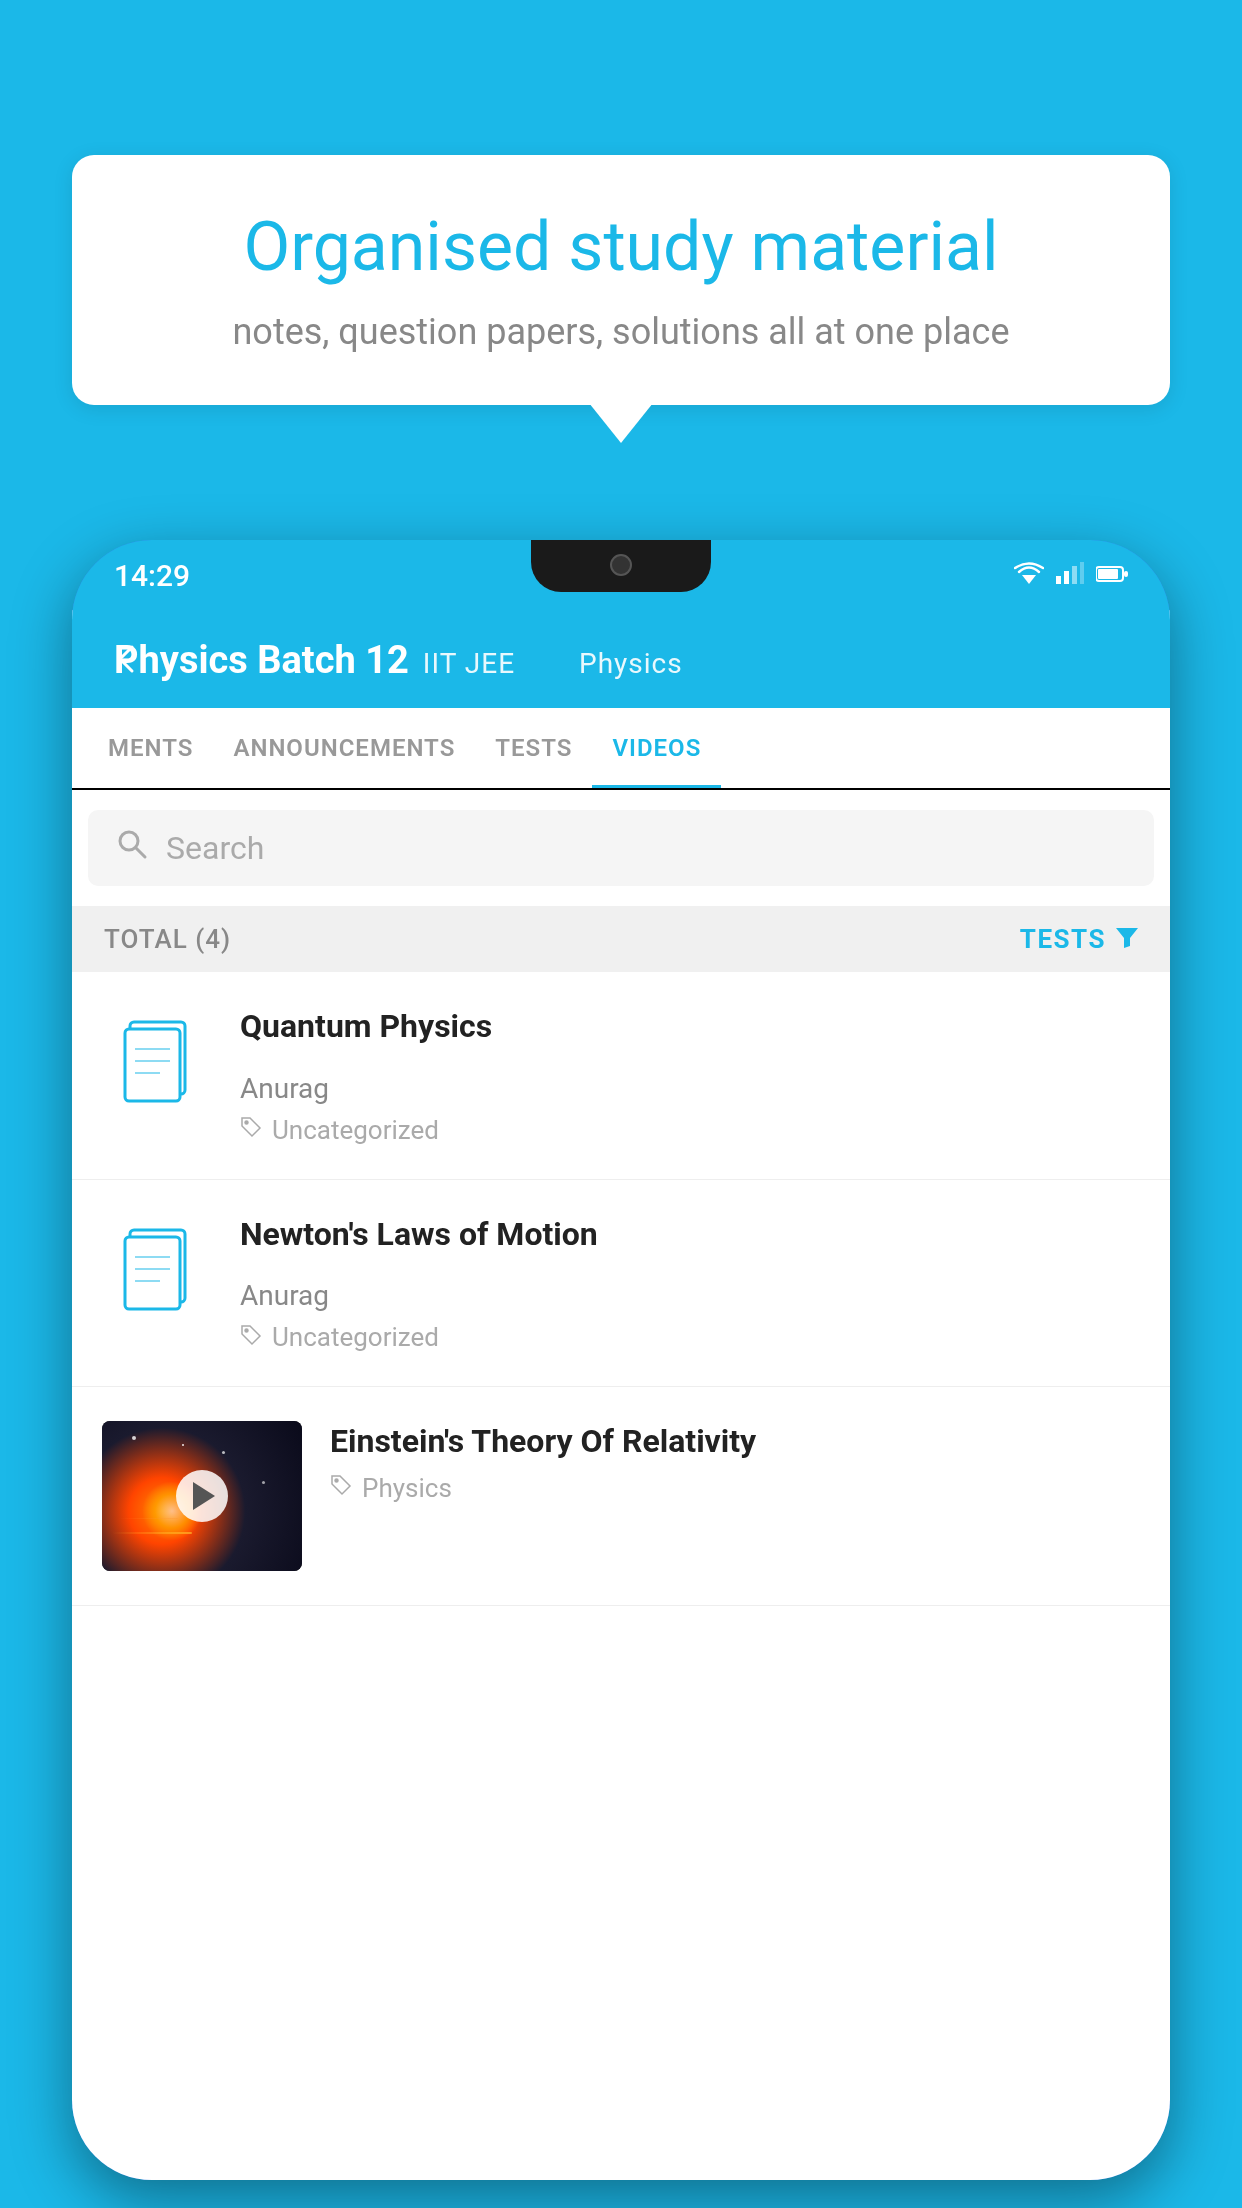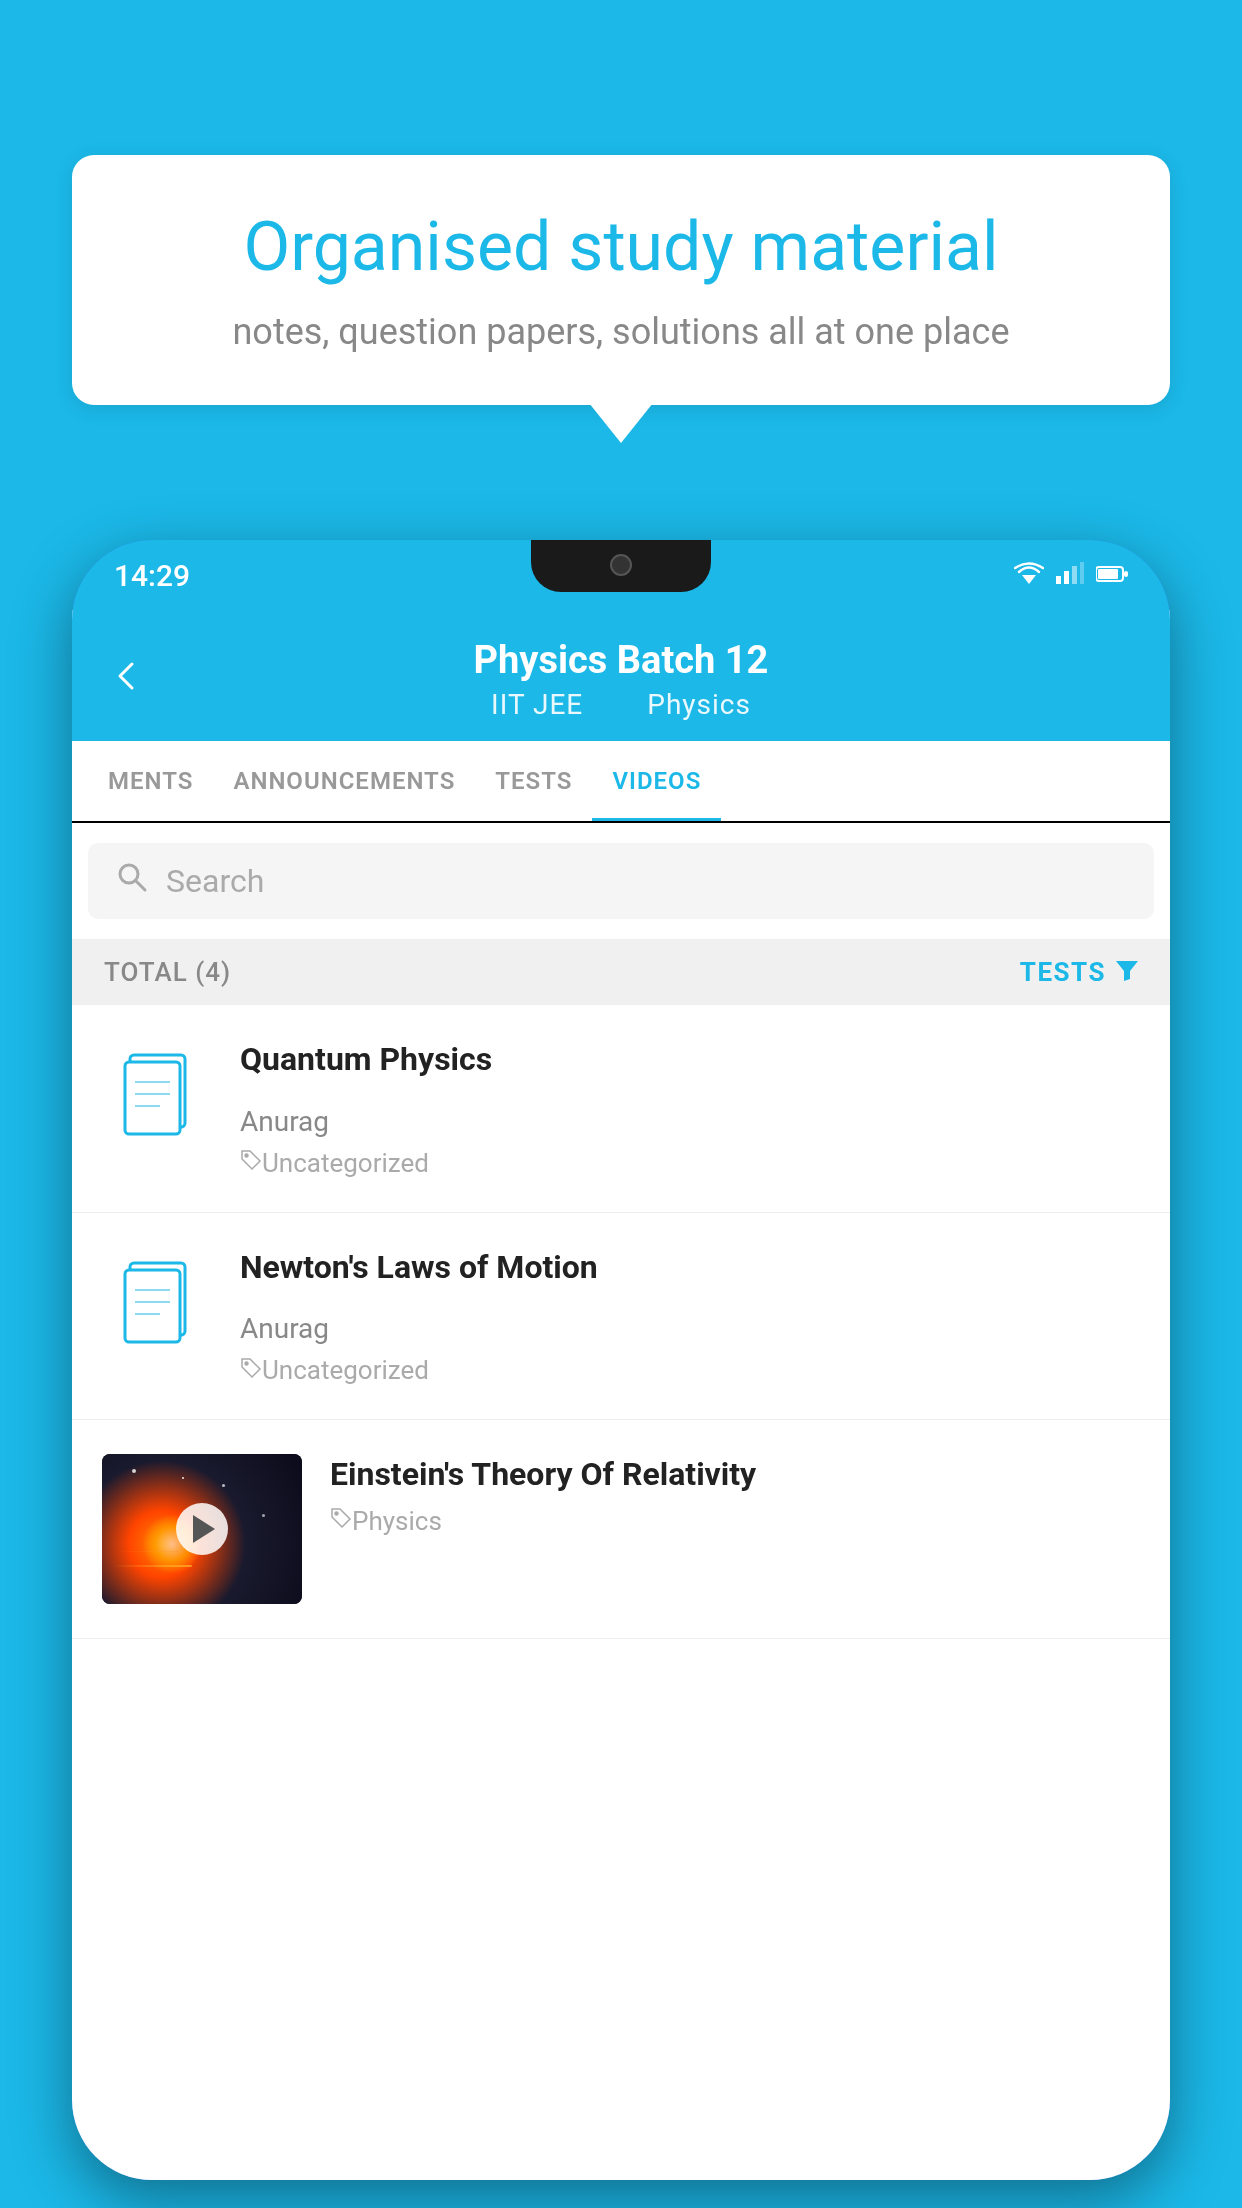--- a/index.html
+++ b/index.html
@@ -121,21 +121,21 @@
       background: white;
       height: calc(100% - 70px);
       overflow: hidden;
     }
 
     
     .app-header {
       background: #1BB8E8;
       padding: 28px 42px 20px;
       display: flex;
-      flex-direction: column;
+      flex-direction: row;
       align-items: center;
       position: relative;
     }
 
     .header-back {
       position: absolute;
       left: 40px;
       top: 50%;
       transform: translateY(-50%);
       color: white;
@@ -282,21 +282,21 @@
     .video-author {
       font-size: 28px;
       color: #888;
       margin-bottom: 10px;
       margin-top: 24px;
     }
 
     .video-tag {
       display: flex;
       align-items: center;
-      gap: 0;
+      gap: 10px;
       color: #aaa;
       font-size: 26px;
     }
 
     .tag-icon {
       font-size: 22px;
     }
 
     
     .video-item-thumb {

